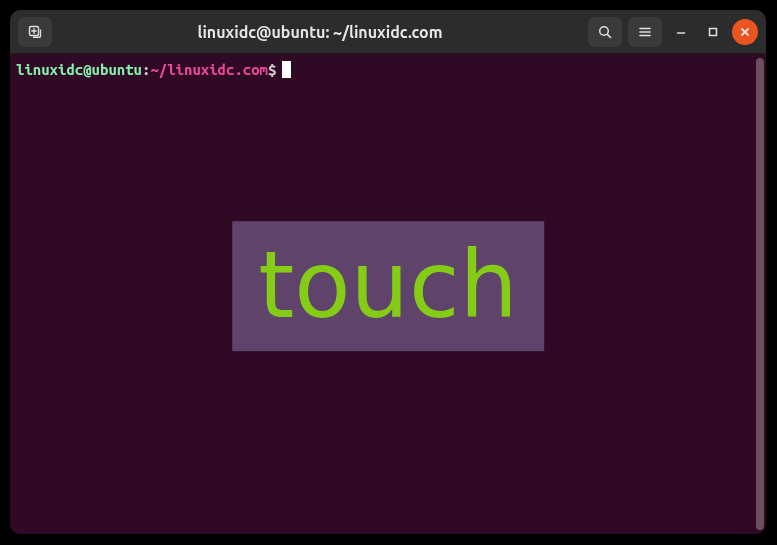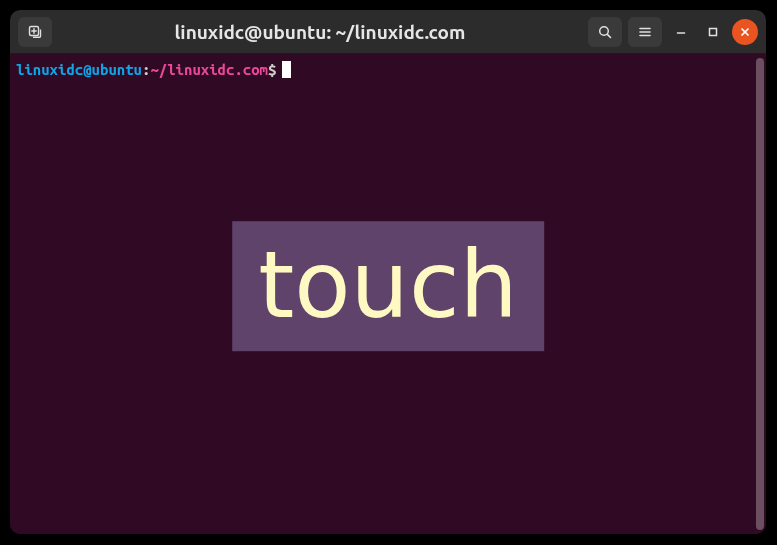--- a/index.html
+++ b/index.html
@@ -40,21 +40,21 @@
       align-items: center;
       justify-content: center;
       color: #e0e0e0;
       cursor: pointer;
     }
     .titlebar-title {
       flex: 1;
       text-align: center;
       color: #e6e6e6;
       font-family: Ubuntu, "Segoe UI", sans-serif;
-      font-size: 19px;
+      font-size: 16px;
       font-weight: 600;
     }
     .titlebar-right {
       display: flex;
       align-items: center;
       gap: 6px;
     }
     .win-ctrl {
       width: 26px;
       height: 26px;
@@ -85,40 +85,40 @@
       top: 4px;
       bottom: 4px;
       width: 8px;
       background: #6b4e5f;
       border-radius: 4px;
     }
     .prompt-line {
       white-space: pre;
       font-weight: bold;
     }
-    .seg-user { color: #0ea5e9; }
+    .seg-user { color: #86efac; }
     .seg-colon { color: #d0cfcc; }
     .seg-path { color: #ec4899; }
     .seg-dollar { color: #d0cfcc; }
     .cursor {
       display: inline-block;
       width: 9px;
       height: 17px;
       background: #ffffff;
       vertical-align: -3px;
       margin-left: 6px;
     }
     .overlay-label {
       position: absolute;
       left: 50%;
       top: 50%;
       transform: translate(-50%, -56%);
       background: #60436a;
       padding: 0 26px;
-      color: #fef9c3;
+      color: #84cc16;
       font-family: "DejaVu Sans", "Segoe UI", sans-serif;
       font-size: 92px;
       line-height: 130px;
       font-weight: 400;
     }
     svg { display: block; }
   </style>
 </head>
 <body>
 

